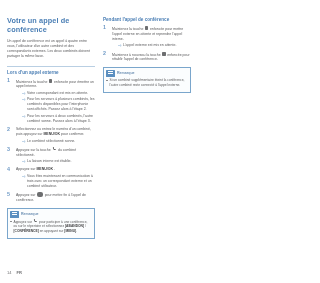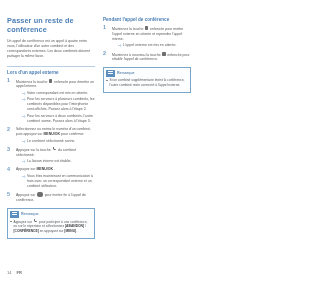--- a/index.html
+++ b/index.html
@@ -209,21 +209,21 @@
 </style>
 </head>
 <body>
 
 <div class="page">
 
   <div class="columns">
 
     <div class="col">
 
-      <h1 class="chapter-title">Passer un reste de conférence</h1>
+      <h1 class="chapter-title">Votre un appel de conférence</h1>
 
       <p class="intro">Un appel de conférence est un appel à quatre entre vous, l'utilisateur d'un autre combiné et des correspondants externes. Les deux combinés doivent partager la même base.</p>
 
       <h2 class="section-title">Lors d'un appel externe</h2>
 
       <ol class="steps">
 
         <li>
           <span class="step-num">1</span>
           <span>Maintenez la touche</span>

